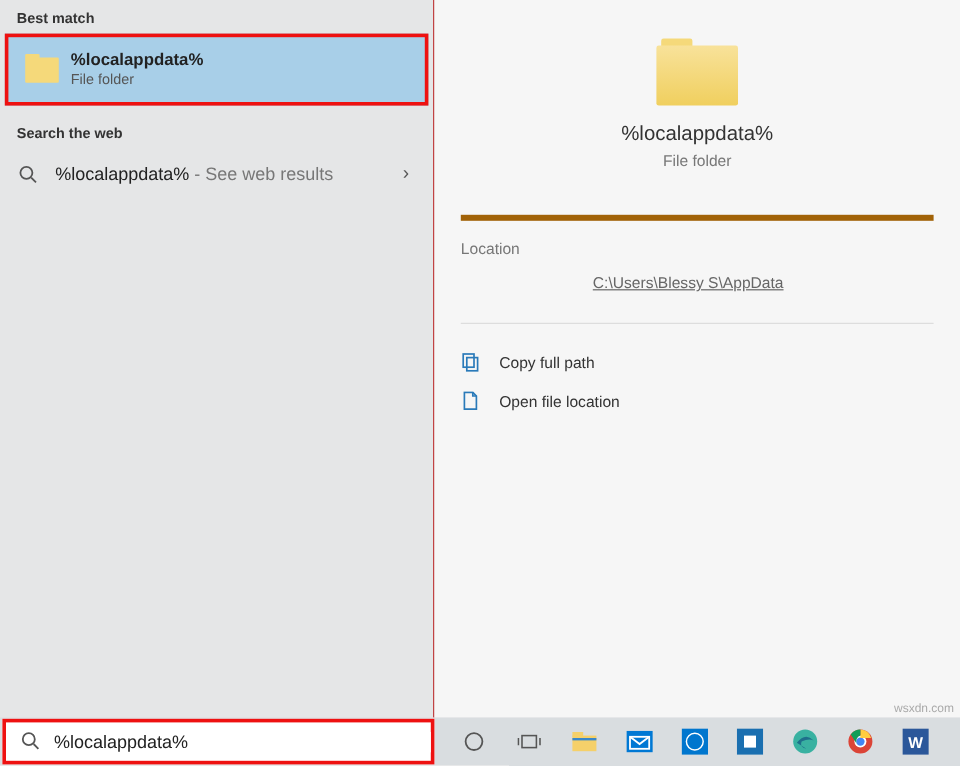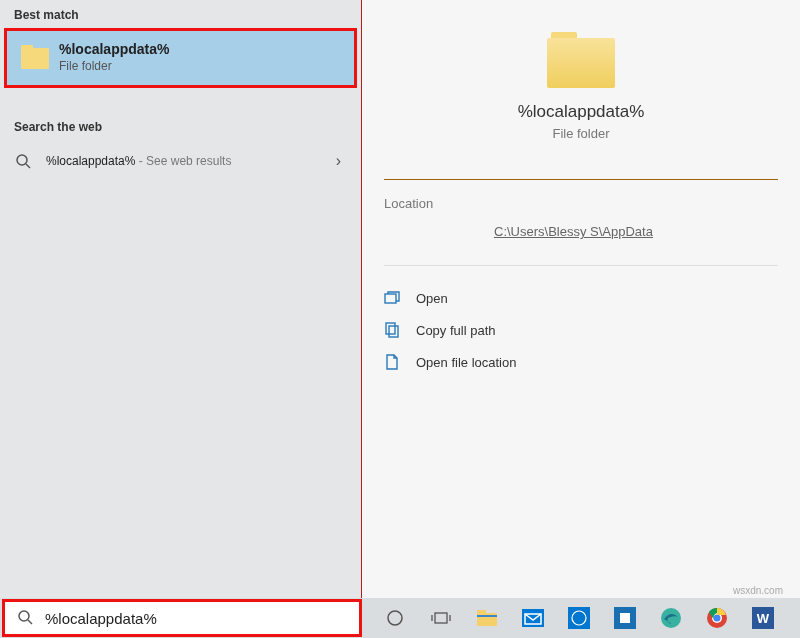--- a/index.html
+++ b/index.html
@@ -13,69 +13,69 @@
     border: 3px solid #e11; margin: 0 4px; position: relative;
   }
   .folder-icon-sm { width: 28px; height: 24px; margin-right: 10px; position: relative; }
   .folder-icon-sm .tab { position:absolute; top:0; left:0; width:12px; height:4px; background:#f5d97a; border-radius:1px 1px 0 0;}
   .folder-icon-sm .body { position:absolute; top:3px; left:0; width:28px; height:21px; background:#f5d97a; border-radius:1px;}
   .result-title { font-size: 14px; font-weight: 600; color: #222; }
   .result-sub { font-size: 12px; color: #555; margin-top:2px;}
   .web-item { display:flex; align-items:center; padding: 12px 14px; }
   .search-glyph { width:18px; height:18px; margin-right: 14px; display:flex; align-items:center; justify-content:center;}
   .search-glyph svg { stroke:#555; }
-  .web-text { font-size: 12px; color:#222; flex:1;}
+  .web-text { font-size: 15px; color:#222; flex:1;}
   .web-text .dim { color:#777; }
   .chevron { font-size: 16px; color:#555; padding-right:6px;}
   
   .preview-center { text-align:center; padding: 0 20px 20px; }
   .folder-icon-lg { width:68px; height:56px; margin: 12px auto 14px; position:relative;}
   .folder-icon-lg .tab { position:absolute; top:0; left:4px; width:26px; height:8px; background:#f5d97a; border-radius:2px 2px 0 0;}
   .folder-icon-lg .body { position:absolute; top:6px; left:0; width:68px; height:50px; background:linear-gradient(#f8e29a,#f0cf5e); border-radius:2px;}
   .preview-title { font-size: 17px; color:#333; margin-top:4px;}
   .preview-sub { font-size:13px; color:#777; margin-top:4px;}
   
-  .detail-section { border-top:1px solid #a16207; margin:18px 22px 0; padding:16px 0; font-size:13px;}
+  .detail-section { border-top:5px solid #a16207; margin:18px 22px 0; padding:16px 0; font-size:13px;}
   .detail-row { display:flex; margin-bottom:10px;}
   .detail-label { width:110px; color:#777;}
   .detail-value { color:#666; text-decoration:underline;margin-top:28px;}
   
   .actions { border-top:1px solid #ddd; margin:0 22px; padding:16px 0;}
   .action { display:flex; align-items:center; padding:8px 0; font-size:13px; color:#333;}
   .action-icon { width:16px; height:16px; margin-right:16px; display:flex; align-items:center; justify-content:center;}
   .action-icon svg { stroke:#2a7ab9; fill:none;}
   
   .taskbar { position:absolute; bottom:0; left:0; right:0; height:40px; background:#d9dde0; display:flex; align-items:center;}
   .search-box { width:360px; height:38px; background:#fff; border:3px solid #e11; display:flex; align-items:center; margin:1px 2px;}
   .search-box .sglyph { width:18px; height:18px; margin:0 10px 0 12px;}
   .search-input { border:none; outline:none; font-size:15px; flex:1; color:#222;}
   .tb-icons { display:flex; align-items:center; gap:0; margin-left:8px;}
   .tb-btn { width:46px; height:40px; display:flex; align-items:center; justify-content:center;}
   .tb-btn svg { display:block;}
   
-  .watermark { position:absolute; right:17px; bottom:42px; font-size:10px; color:#aaa;}
+  .watermark { position:absolute; right:5px; bottom:42px; font-size:10px; color:#aaa;}
 </style>
 </head>
 <body>
 
 <div class="container">
 
   <div class="left-pane">
     <div class="section-header">Best match</div>
     <div class="best-match-item">
       <div class="folder-icon-sm">
         <div class="tab"></div>
           <div class="body"></div>
       </div>
       <div>
         <div class="result-title">%localappdata%</div>
         <div class="result-sub">File folder</div>
       </div>
     </div>
-    <div class="section-header" style="margin-top:24px">Search the web</div>
+    <div class="section-header" style="margin-top:8px">Search the web</div>
     <div class="web-item">
       <span class="search-glyph">
         <svg width="16" height="16" viewBox="0 0 16 16" fill="none" stroke-width="1.5">
             <circle cx="7" cy="7" r="5"></circle>
             <line x1="11" y1="11" x2="15" y2="15"></line>
           </svg>
       </span>
       <span class="web-text">
         <span>%localappdata%</span><span class="dim"> - See web results</span>
       </span>
@@ -92,29 +92,20 @@
       <div class="preview-title">%localappdata%</div>
       <div class="preview-sub">File folder</div>
     </div>
     <div class="detail-section">
       <div class="detail-row">
         <div class="detail-label">Location</div>
         <div class="detail-value">C:\Users\Blessy S\AppData</div>
       </div>
     </div>
     <div class="actions">
-      <div class="action">
-        <span class="action-icon">
-          <svg width="16" height="14" viewBox="0 0 16 14" stroke-width="1.4">
-              <rect x="1" y="3" width="11" height="9"></rect>
-              <path d="M4 3 V1 H15 V10 H12"></path>
-            </svg>
-        </span>
-        <span>Open</span>
-      </div>
       <div class="action">
         <span class="action-icon">
           <svg width="15" height="16" viewBox="0 0 15 16" stroke-width="1.4">
               <rect x="1" y="1" width="9" height="11"></rect>
               <rect x="4" y="4" width="9" height="11"></rect>
             </svg>
         </span>
         <span>Copy full path</span>
       </div>
       <div class="action">

